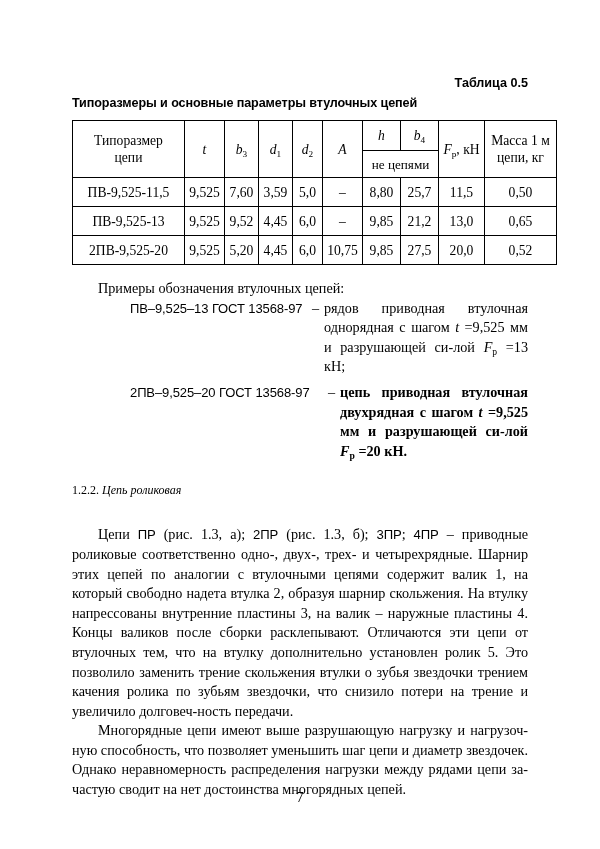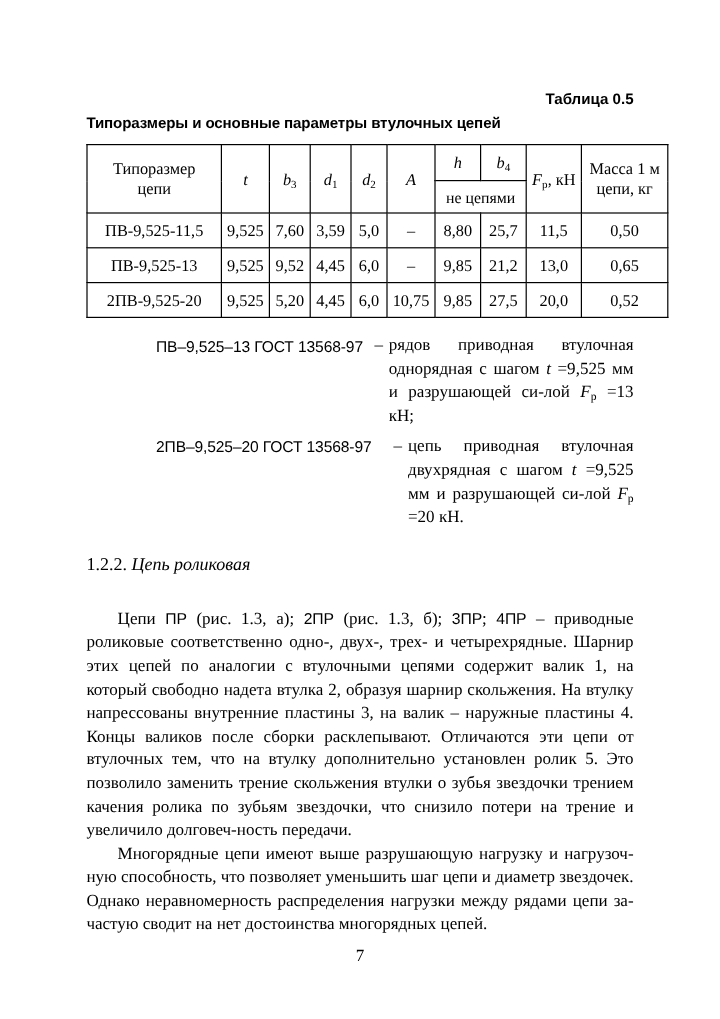--- a/index.html
+++ b/index.html
@@ -145,26 +145,26 @@
     line-height: 19.6px;
   }
   .ex-desc {
     flex: 1 1 auto;
     font-size: 14.2px;
     line-height: 19.6px;
     text-align: justify;
     hyphens: manual;
   }
   .ex-desc.narrow { max-width: 246px; }
-  .ex-desc.narrow2 { max-width: 238px; }
+  .ex-desc.narrow2 { max-width: 238px; font-weight: bold; }
 
   
   h3.subhead {
     margin: 0;
-    font-size: 15px;
+    font-size: 12px;
     line-height: 18px;
     font-weight: normal;
   }
   h3.subhead .num { font-style: normal; }
   h3.subhead .ttl { font-style: italic; }
 
   
   .page-no {
     position: absolute;
     left: 0;
@@ -259,20 +259,21 @@
           <td>27,5</td>
           <td>20,0</td>
           <td>0,52</td>
         </tr>
       </tbody>
     </table>
 
     <div class="sp-14"></div>
 
     <div class="examples">
+      <p class="ex-lead">Примеры обозначения втулочных цепей:</p>
 
       <div class="ex-row">
         <span class="ex-code w1">ПВ–9,525–13 ГОСТ 13568-97</span>
         <span class="ex-dash">–</span>
         <span class="ex-desc narrow"><span>рядов приводная втулочная однорядная  с шагом </span><var>t</var><span> =9,525 мм и разрушающей си-лой </span><var>F</var><sub>р</sub><span> =13 кН;</span></span>
       </div>
 
       <div class="sp-6"></div>
 
       <div class="ex-row">

